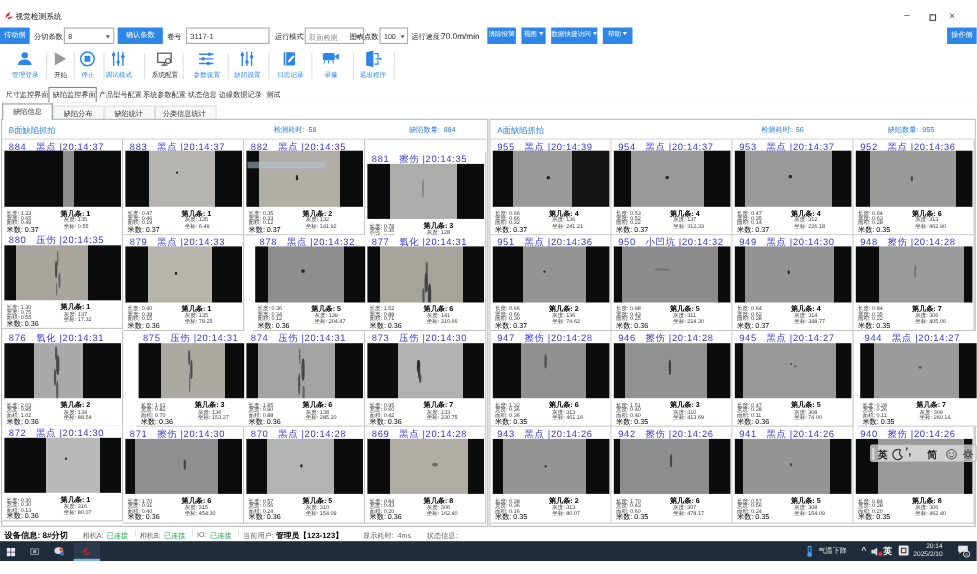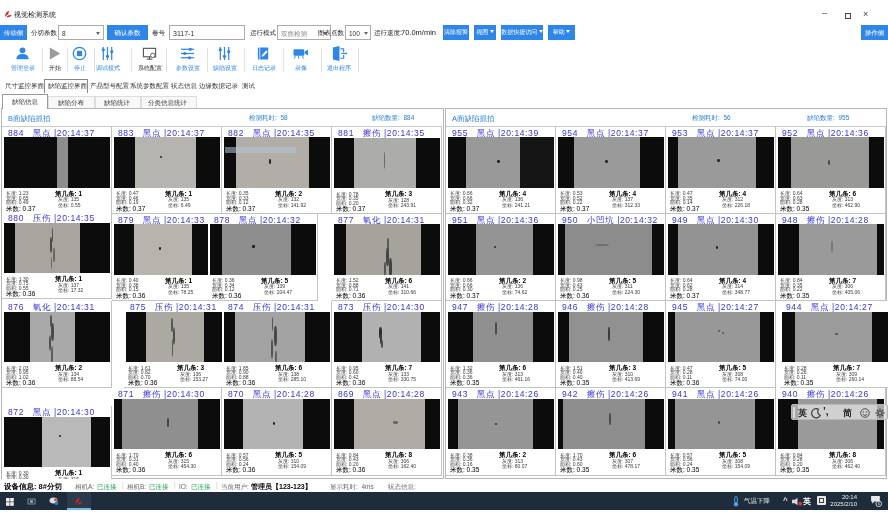--- a/index.html
+++ b/index.html
@@ -218,21 +218,21 @@
     <div class="cinfo">
       <div class="li l1">长度: 0.35</div>
       <div class="li l2">宽度: 0.33</div>
       <div class="li l3">面积: 0.12</div>
       <div class="li l4">米数: 0.37</div>
       <div class="ri r1">第几条: 2</div>
       <div class="ri r2">灰度: 132</div>
       <div class="ri r3">坐标: 141.92</div>
     </div>
   </div>
-<div class="cell" style="left:332px;top:127px">
+<div class="cell" style="left:332px;top:138px">
     <div class="ct">881&nbsp;&nbsp;&nbsp;擦伤 |20:14:35</div>
     <div class="cimg" style="background:linear-gradient(to right,#0c0c0c 0%,#0c0c0c 19%,#acacaa 19%,#acacaa 77%,#0c0c0c 77%,#0c0c0c 100%)">
       <i style="left:47%;top:29%;width:1.5px;height:17px;background:#6a6a6a"></i>
     </div>
     <div class="cinfo">
       <div class="li l1">长度: 0.78</div>
       <div class="li l2">宽度: 0.35</div>
       <div class="li l3">面积: 0.20</div>
       <div class="li l4">米数: 0.37</div>
       <div class="ri r1">第几条: 3</div>
@@ -266,21 +266,21 @@
     <div class="cinfo">
       <div class="li l1">长度: 0.40</div>
       <div class="li l2">宽度: 0.38</div>
       <div class="li l3">面积: 0.15</div>
       <div class="li l4">米数: 0.36</div>
       <div class="ri r1">第几条: 1</div>
       <div class="ri r2">灰度: 135</div>
       <div class="ri r3">坐标: 78.25</div>
     </div>
   </div>
-<div class="cell" style="left:208px;top:213.8px">
+<div class="cell" style="left:230px;top:213.8px">
     <div class="ct">878&nbsp;&nbsp;&nbsp;黑点 |20:14:32</div>
     <div class="cimg" style="background:linear-gradient(to right,#0c0c0c 0%,#0c0c0c 11%,#8e8e8e 11%,#8e8e8e 76%,#0c0c0c 76%,#0c0c0c 100%)">
       <i style="left:40%;top:41%;width:2.2px;height:2.5px;background:#222"></i>
     </div>
     <div class="cinfo">
       <div class="li l1">长度: 0.36</div>
       <div class="li l2">宽度: 0.34</div>
       <div class="li l3">面积: 0.12</div>
       <div class="li l4">米数: 0.36</div>
       <div class="ri r1">第几条: 5</div>
@@ -369,21 +369,21 @@
     <div class="cinfo">
       <div class="li l1">长度: 0.95</div>
       <div class="li l2">宽度: 0.60</div>
       <div class="li l3">面积: 0.42</div>
       <div class="li l4">米数: 0.36</div>
       <div class="ri r1">第几条: 7</div>
       <div class="ri r2">灰度: 133</div>
       <div class="ri r3">坐标: 330.75</div>
     </div>
   </div>
-<div class="cell" style="left:2px;top:406px">
+<div class="cell" style="left:2px;top:387px">
     <div class="ct">872&nbsp;&nbsp;&nbsp;黑点 |20:14:30</div>
     <div class="cimg" style="background:linear-gradient(to right,#0c0c0c 0%,#0c0c0c 36%,#b9b9b9 36%,#b9b9b9 82%,#0c0c0c 82%,#0c0c0c 100%)">
       <i style="left:52%;top:36%;width:2.2px;height:2.5px;background:#222"></i>
     </div>
     <div class="cinfo">
       <div class="li l1">长度: 0.30</div>
       <div class="li l2">宽度: 0.30</div>
       <div class="li l3">面积: 0.13</div>
       <div class="li l4">米数: 0.36</div>
       <div class="ri r1">第几条: 1</div>

